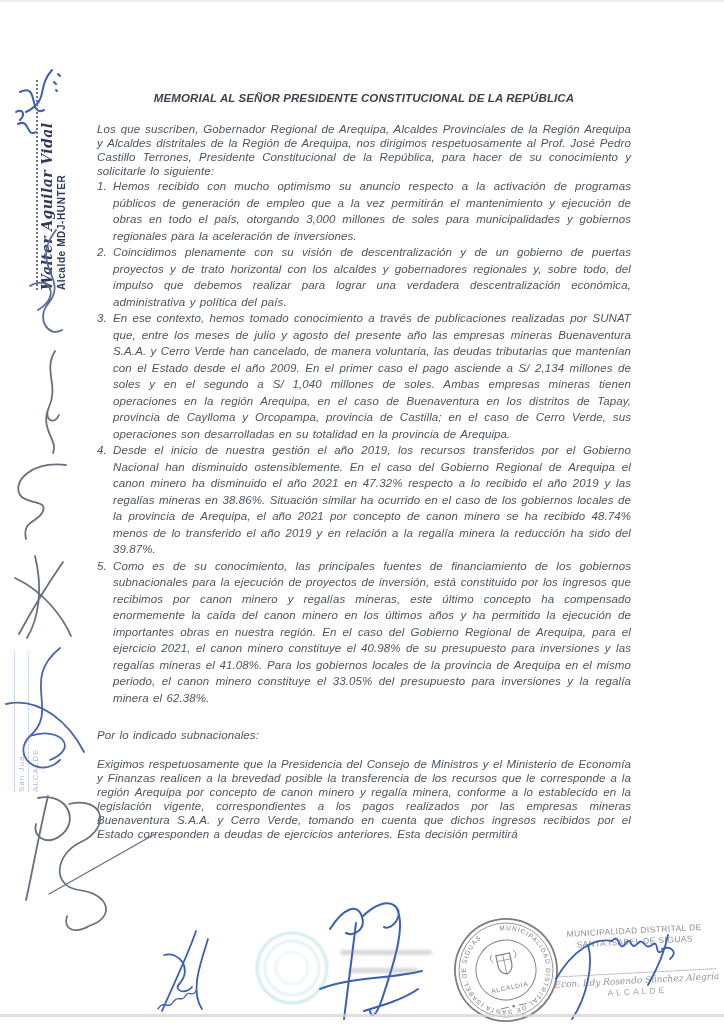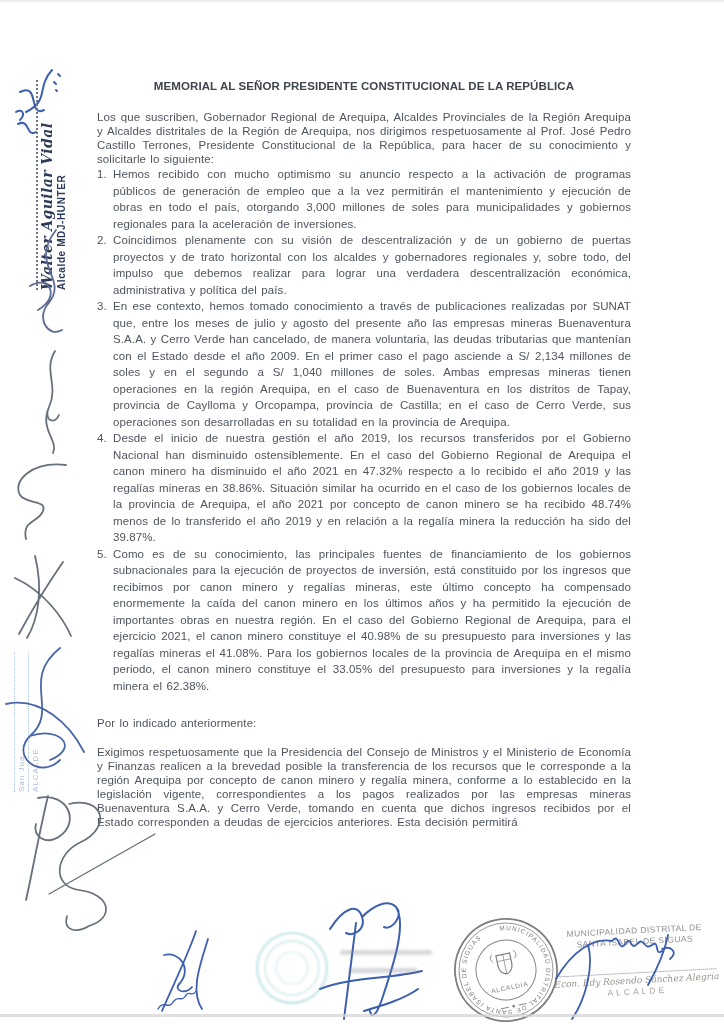--- a/index.html
+++ b/index.html
@@ -6,21 +6,21 @@
   .page{
     position:relative;width:724px;height:1024px;margin:0 auto;
     background:#ffffff;overflow:hidden;
     font-family:"Liberation Sans",sans-serif;
     color:#4e545e;
   }
   .scan-edge-top{position:absolute;top:0;left:0;right:0;height:2px;background:#ededed;}
   .scan-edge-bottom{position:absolute;top:1014px;left:0;right:0;height:3px;background:#d4d4d4;opacity:.75;}
 
   
-  .doc{position:absolute;left:97px;top:80px;width:534px;}
+  .doc{position:absolute;left:97px;top:92px;width:534px;font-style:italic;}
   .doc-title{
     font-size:11.5px;font-weight:bold;text-align:center;color:#3f444e;
     letter-spacing:.1px;margin:0 0 18px 0;
   }
   .para{
     font-size:11.5px;line-height:14px;text-align:justify;
     letter-spacing:.1px;word-spacing:1px;margin:0;
   }
   ol.items{list-style:none;margin:0;padding:0;}
   ol.items li{
@@ -100,21 +100,21 @@
       <li>
         <span class="num">3.</span><span>En ese contexto, hemos tomado conocimiento a través de publicaciones realizadas por SUNAT que, entre los meses de julio y agosto del presente año las empresas mineras Buenaventura S.A.A. y Cerro Verde han cancelado, de manera voluntaria, las deudas tributarias que mantenían con el Estado desde el año 2009. En el primer caso el pago asciende a S/ 2,134 millones de soles y en el segundo a S/ 1,040 millones de soles. Ambas empresas mineras tienen operaciones en la región Arequipa, en el caso de Buenaventura en los distritos de Tapay, provincia de Caylloma y Orcopampa, provincia de Castilla; en el caso de Cerro Verde, sus operaciones son desarrolladas en su totalidad en la provincia de Arequipa.</span>
       </li>
       <li>
         <span class="num">4.</span><span>Desde el inicio de nuestra gestión el año 2019, los recursos transferidos por el Gobierno Nacional han disminuido ostensiblemente. En el caso del Gobierno Regional de Arequipa el canon minero ha disminuido el año 2021 en 47.32% respecto a lo recibido el año 2019 y las regalías mineras en 38.86%. Situación similar ha ocurrido en el caso de los gobiernos locales de la provincia de Arequipa, el año 2021 por concepto de canon minero se ha recibido 48.74% menos de lo transferido el año 2019 y en relación a la regalía minera la reducción ha sido del 39.87%.</span>
       </li>
       <li>
         <span class="num">5.</span><span>Como es de su conocimiento, las principales fuentes de financiamiento de los gobiernos subnacionales para la ejecución de proyectos de inversión, está constituido por los ingresos que recibimos por canon minero y regalías mineras, este último concepto ha compensado enormemente la caída del canon minero en los últimos años y ha permitido la ejecución de importantes obras en nuestra región. En el caso del Gobierno Regional de Arequipa, para el ejercicio 2021, el canon minero constituye el 40.98% de su presupuesto para inversiones y las regalías mineras el 41.08%. Para los gobiernos locales de la provincia de Arequipa en el mismo periodo, el canon minero constituye el 33.05% del presupuesto para inversiones y la regalía minera el 62.38%.</span>
       </li>
     </ol>
-    <p class="para after-list">Por lo indicado anteriormente:</p>
+    <p class="para after-list">Por lo indicado subnacionales:</p>
     <p class="para closing">Exigimos respetuosamente que la Presidencia del Consejo de Ministros y el Ministerio de Economía y Finanzas realicen a la brevedad posible la transferencia de los recursos que le corresponde a la región Arequipa por concepto de canon minero y regalía minera, conforme a lo establecido en la legislación vigente, correspondientes a los pagos realizados por las empresas mineras Buenaventura S.A.A. y Cerro Verde, tomando en cuenta que dichos ingresos recibidos por el Estado corresponden a deudas de ejercicios anteriores. Esta decisión permitirá</p>
   </div>
 
   <div class="sig" style="left:6px;top:62px;">
     <svg width="56" height="104" viewBox="0 0 56 104">
       <path class="ink ink-blue" stroke-width="2" d="M46,8 C30,26 44,38 20,50 M14,30 C34,20 22,56 38,48 M10,50 c6,-4 10,2 4,8 M12,62 C24,56 20,76 30,70"></path>
       <path class="ink ink-blue" stroke-width="2" d="M48,20 l2,2 M52,12 l2,2 M50,28 l1,1"></path>
     </svg>
   </div>
 

